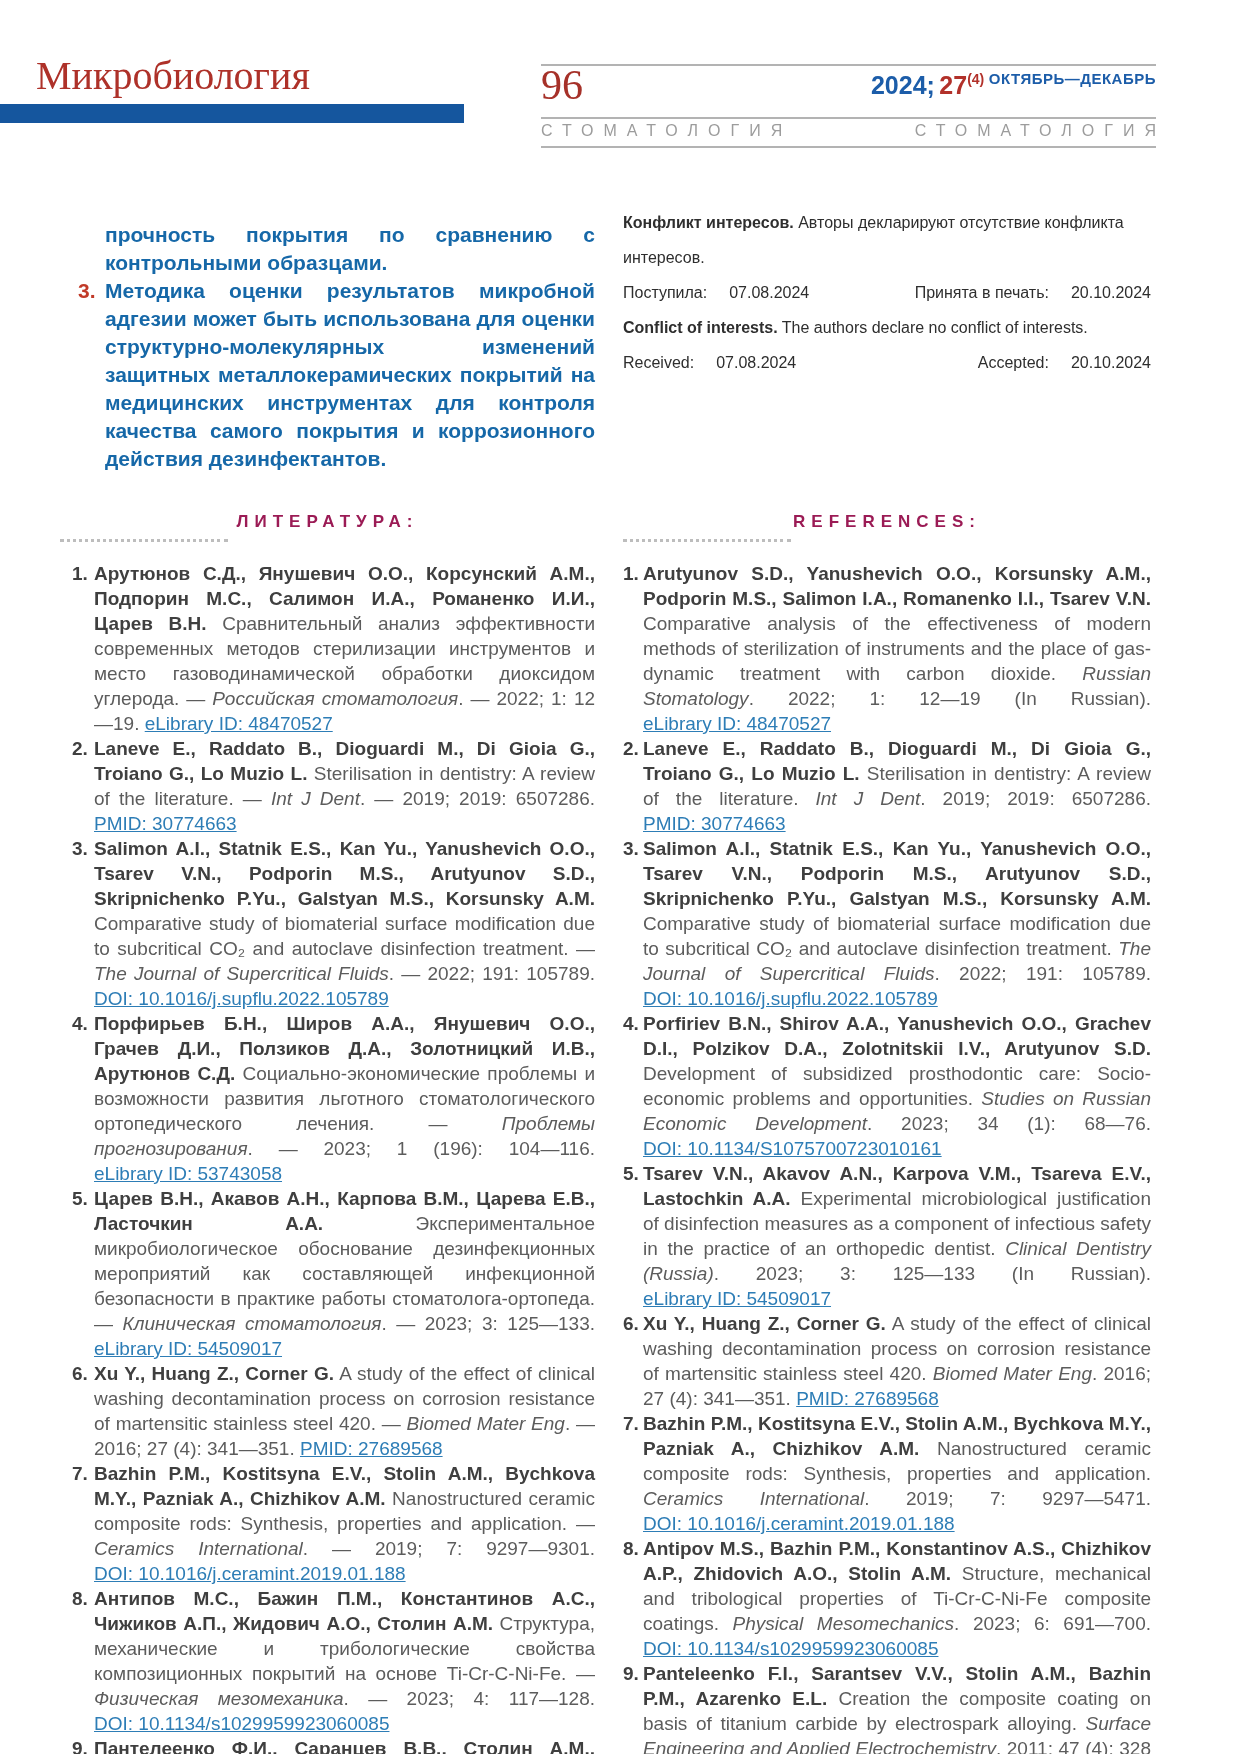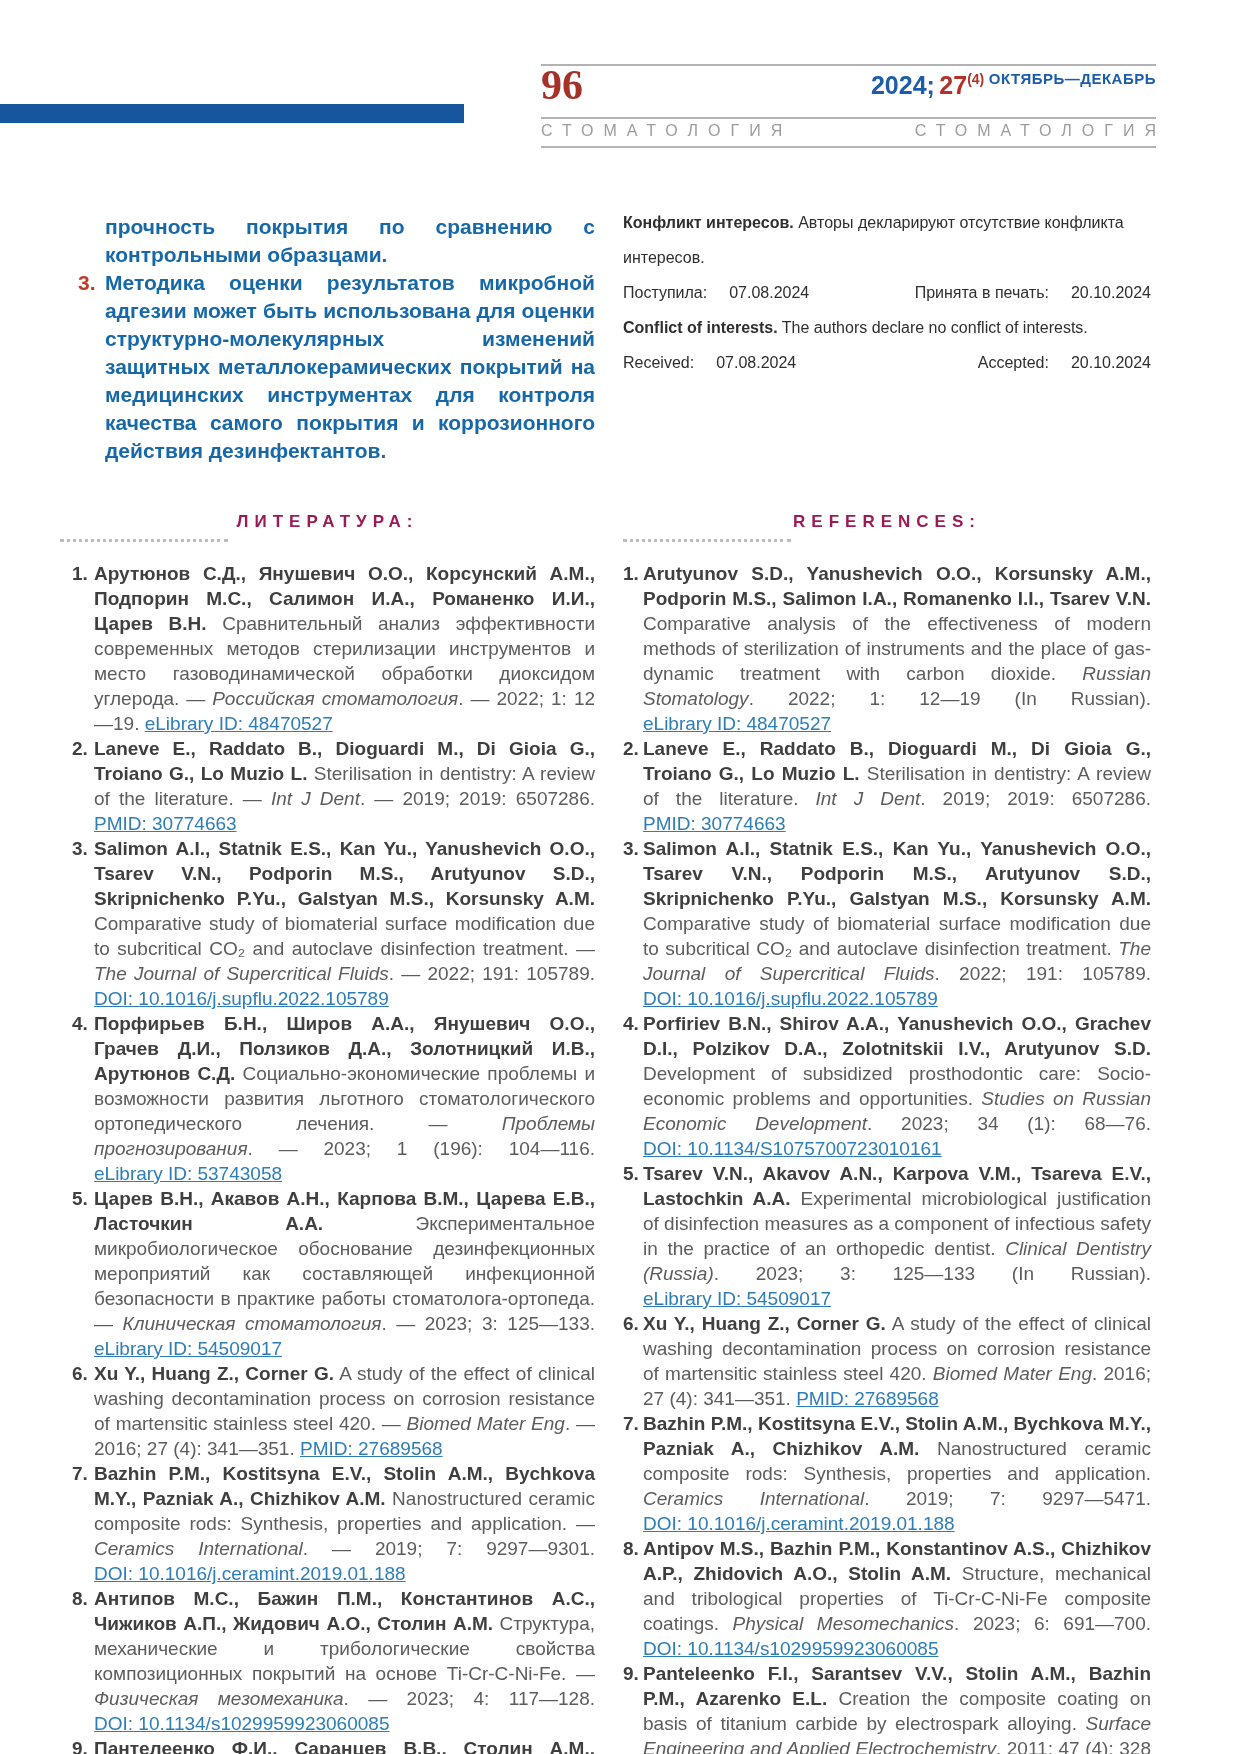--- a/index.html
+++ b/index.html
@@ -27,40 +27,40 @@
     position:absolute;left:36px;top:52px;
     font-family:"Liberation Serif", serif;font-size:40px;color:var(--red);
   }
   .section-bar{position:absolute;left:0;top:104px;width:464px;height:19px;background:var(--bar-blue);}
   .hrule{position:absolute;left:541px;width:615px;border-top:2px solid var(--rule-gray);}
   .rule-top{top:64px;}
   .rule-mid{top:117px;}
   .rule-bot{top:146px;}
   .page-number{
     position:absolute;left:541px;top:64px;
-    font-family:"Liberation Serif", serif;font-size:42px;color:#a63129;line-height:1;font-weight:bold;
+    font-family:"Liberation Serif", serif;font-size:42px;color:#a63129;line-height:1;
   }
   .issue-info{position:absolute;left:541px;top:70px;width:615px;text-align:right;font-weight:bold;white-space:nowrap;}
   .iy{color:var(--issue-blue);font-size:25px;margin-top:24px;}
   .iv{color:var(--issue-red);font-size:25px;}
   .isup{color:var(--issue-red);font-size:14px;vertical-align:10px;}
   .imonths{color:var(--issue-blue);font-size:15px;vertical-align:10px;letter-spacing:0.5px;}
   .journal-name{
     position:absolute;left:541px;top:122px;width:615px;
     display:flex;justify-content:space-between;
     color:var(--journal-gray);font-size:16px;letter-spacing:10px;
   }
   .journal-name span:last-child{margin-right:-10px;}
   
   .content-top{
     position:absolute;left:60px;top:205px;width:1091px;
     display:grid;grid-template-columns:535px 528px;column-gap:28px;
   }
   .concl{color:var(--concl-blue);font-weight:bold;font-size:21px;line-height:28px;}
-  .concl-p{margin:8px 0 0 45px;text-align:justify;}
+  .concl-p{margin:16px 0 0 45px;text-align:justify;}
   .concl-item{display:flex;}
   .concl-num{color:var(--concl-num-red);flex:0 0 27px;margin-left:18px;}
   .concl-text{flex:1;text-align:justify;}
   .conflict{font-size:16px;line-height:35px;color:var(--ink);}
   .conflict p{margin:0;}
   .dates-row{display:flex;justify-content:space-between;}
   .dates-row b{font-weight:normal;}
   .date-val{margin-left:22px;font-weight:normal;}
   .conflict-en{margin-top:27px;}
   
@@ -77,20 +77,21 @@
   .ref-text{flex:1;text-align:justify;}
   .ref-authors{font-weight:bold;color:var(--author-dark);}
   .ref-journal{font-style:italic;}
   .ref-link{color:var(--link-blue);text-decoration:underline;white-space:nowrap;cursor:pointer;}
 </style>
 </head>
 <body>
 
 <div class="page">
 
+  <div class="section-title">Микробиология</div>
   <div class="section-bar"></div>
 
   <div class="hrule rule-top"></div>
   <div class="page-number">96</div>
   <div class="issue-info"><span class="iy">2024;</span> <span class="iv">27</span><span class="isup">(4)</span> <span class="imonths">ОКТЯБРЬ—ДЕКАБРЬ</span></div>
   <div class="hrule rule-mid"></div>
   <div class="journal-name">
     <span>СТОМАТОЛОГИЯ</span>
     <span>СТОМАТОЛОГИЯ</span>
   </div>

